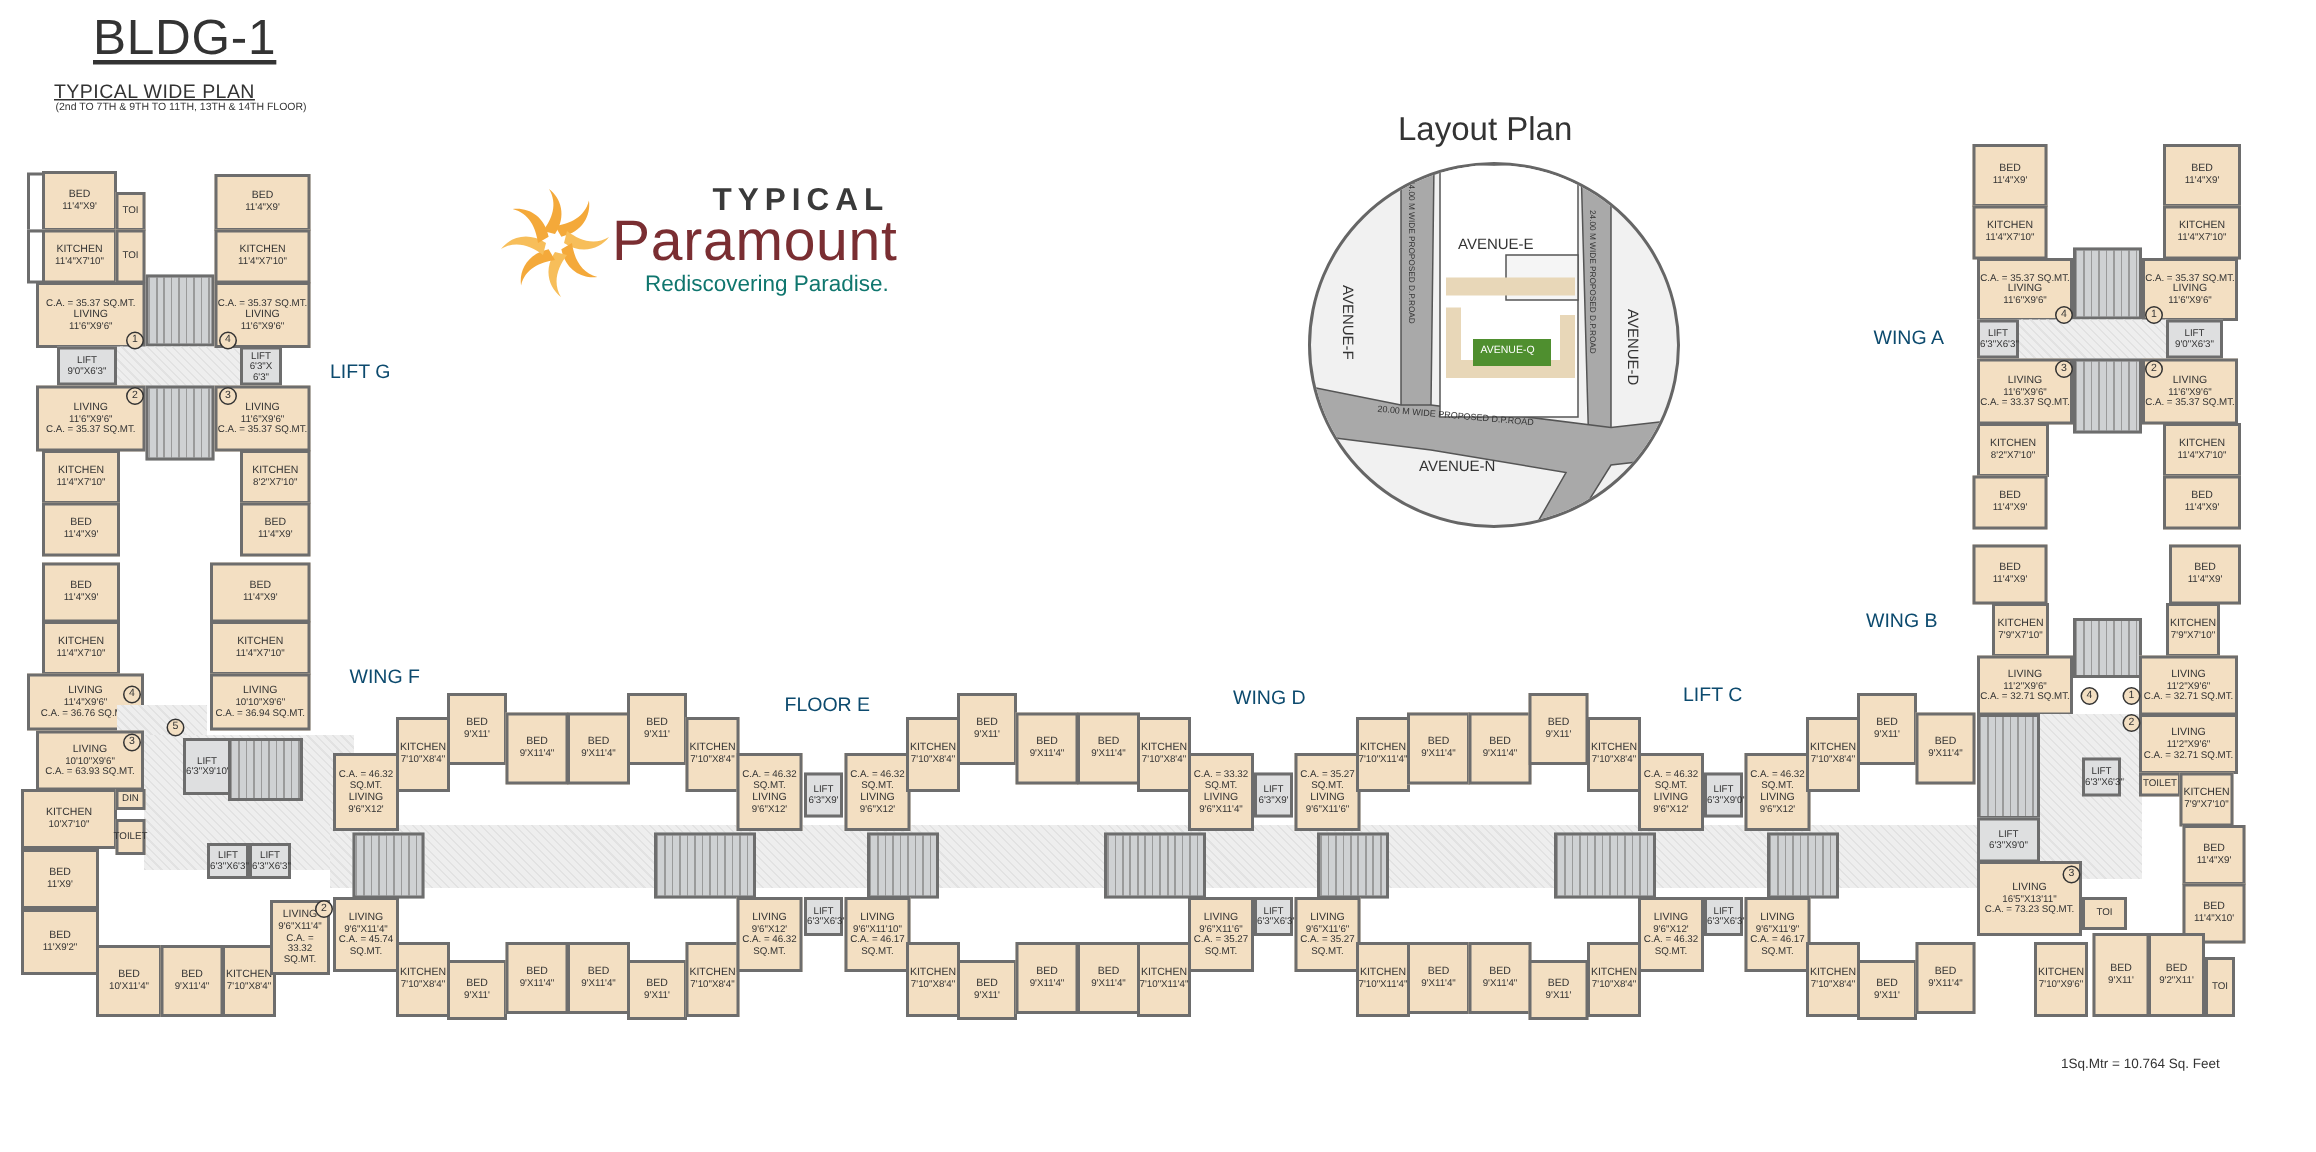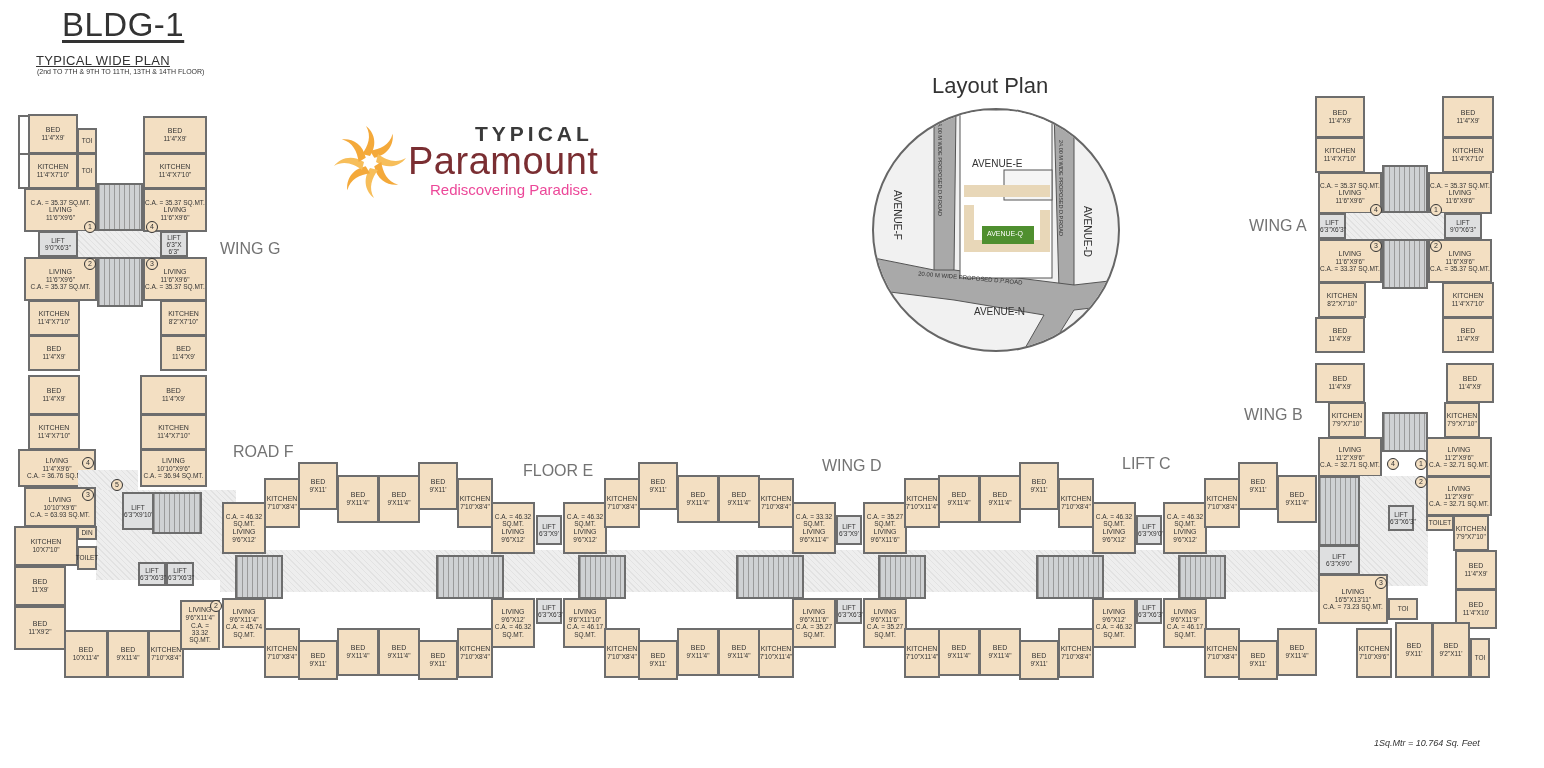--- a/index.html
+++ b/index.html
@@ -4,25 +4,25 @@
 <style>
   html,body{margin:0;padding:0;background:#fff;}
   body{width:1544px;height:768px;position:relative;overflow:hidden;font-family:"Liberation Sans",sans-serif;color:#333;}
   .abs{position:absolute;}
   .title{left:62px;top:6px;font-size:33px;color:#333;text-decoration:underline;text-decoration-thickness:3px;text-underline-offset:4px;letter-spacing:0.5px;}
   .subtitle{left:36px;top:53px;font-size:13px;text-decoration:underline;color:#333;letter-spacing:0.3px;}
   .floors{left:37px;top:68px;font-size:7px;color:#333;}
   .logo{left:330px;top:118px;width:300px;height:90px;}
   .logo .agarwal{position:absolute;left:145px;top:4px;font-size:21px;font-weight:bold;letter-spacing:4px;color:#3a3a3a;}
   .logo .para{position:absolute;left:78px;top:22px;font-size:38px;color:#7a2e32;letter-spacing:0.5px;text-align:right;}
-  .logo .tag{position:absolute;left:100px;top:63px;font-size:15px;color:#ec4899;}
+  .logo .tag{position:absolute;left:100px;top:63px;font-size:15px;color:#0f766e;}
   .layout-title{left:932px;top:73px;font-size:22px;color:#333;}
   .circle{left:872px;top:108px;width:244px;height:240px;border-radius:50%;border:2px solid #666;overflow:hidden;background:#f1f1f1;}
-  .wing-label{font-size:16px;color:#737373;text-align:center;}
-  .scale{left:1374px;top:738px;font-size:9px;color:#333;font-style:italic;}
+  .wing-label{font-size:13px;color:#0c4a6e;text-align:center;}
+  .scale{left:1374px;top:704px;font-size:9px;color:#333;}
   .room{position:absolute;background:#f3dfc2;border:2px solid #6d6d6d;box-sizing:border-box;font-size:6.5px;text-align:center;color:#333;display:flex;flex-direction:column;justify-content:center;align-items:center;line-height:1.15;}
   .room .n{font-size:7px;}
   .stair{position:absolute;background:#cfd1d3;border:2px solid #6d6d6d;box-sizing:border-box;
     background-image:repeating-linear-gradient(90deg,#9a9a9a 0 1px,transparent 1px 5px);}
   .lift{position:absolute;background:#dedfe0;border:2px solid #6d6d6d;box-sizing:border-box;font-size:6.5px;text-align:center;display:flex;flex-direction:column;justify-content:center;}
   .lobby{position:absolute;background:#eeeeee;background-image:repeating-linear-gradient(45deg,#e2e2e2 0 1px,transparent 1px 4px);}
   .fb{position:absolute;background:#fff;border:2px solid #6d6d6d;box-sizing:border-box;font-size:5px;text-align:center;}
   .num{position:absolute;width:10px;height:10px;border:1px solid #333;border-radius:50%;font-size:7px;text-align:center;line-height:10px;background:#f3dfc2;}
 </style>
 </head>
@@ -62,29 +62,29 @@
     <rect x="130" y="60" width="48" height="30" fill="#f5f5f5" stroke="#555"></rect>
     <rect x="90" y="75" width="86" height="12" fill="#e8d7b8"></rect>
     <rect x="90" y="130" width="86" height="12" fill="#e8d7b8"></rect>
     <rect x="90" y="95" width="10" height="40" fill="#e8d7b8"></rect>
     <rect x="166" y="100" width="10" height="38" fill="#e8d7b8"></rect>
     <rect x="108" y="116" width="52" height="18" fill="#4f8f2f"></rect>
   </svg>
   <div class="abs" style="left:98px;top:48px;font-size:10px;">AVENUE-E</div>
   <div class="abs" style="left:18px;top:80px;font-size:10px;writing-mode:vertical-rl;">AVENUE-F</div>
   <div class="abs" style="left:208px;top:96px;font-size:10px;writing-mode:vertical-rl;">AVENUE-D</div>
-  <div class="abs" style="left:72px;top:196px;font-size:10px;margin-left:28px;">AVENUE-N</div>
+  <div class="abs" style="left:72px;top:196px;font-size:10px;">AVENUE-N</div>
   <div class="abs" style="left:113px;top:120px;font-size:7px;color:#fff;">AVENUE-Q</div>
   <div class="abs" style="left:63px;top:10px;font-size:5.5px;writing-mode:vertical-rl;">24.00 M WIDE PROPOSED D.P.ROAD</div>
   <div class="abs" style="left:184px;top:30px;font-size:5.5px;writing-mode:vertical-rl;">24.00 M WIDE PROPOSED D.P.ROAD</div>
   <div class="abs" style="left:44px;top:165px;font-size:6px;transform:rotate(5deg);">20.00 M WIDE PROPOSED D.P.ROAD</div>
 </div>
 
-<div class="abs wing-label" style="left:220px;top:240px;">WING G</div>
-<div class="abs wing-label" style="left:233px;top:443px;">ROAD F</div>
+<div class="abs wing-label" style="left:220px;top:240px;">LIFT G</div>
+<div class="abs wing-label" style="left:233px;top:443px;">WING F</div>
 <div class="abs wing-label" style="left:523px;top:462px;">FLOOR E</div>
 <div class="abs wing-label" style="left:822px;top:457px;">WING D</div>
 <div class="abs wing-label" style="left:1122px;top:455px;">LIFT C</div>
 <div class="abs wing-label" style="left:1249px;top:217px;">WING A</div>
 <div class="abs wing-label" style="left:1244px;top:406px;">WING B</div>
 
 <div>
   <div class="fb" style="left:18px;top:115px;width:12px;height:40px;"></div>
   <div class="room" style="left:28px;top:114px;width:50px;height:40px;">
       <span class="n">BED</span>

